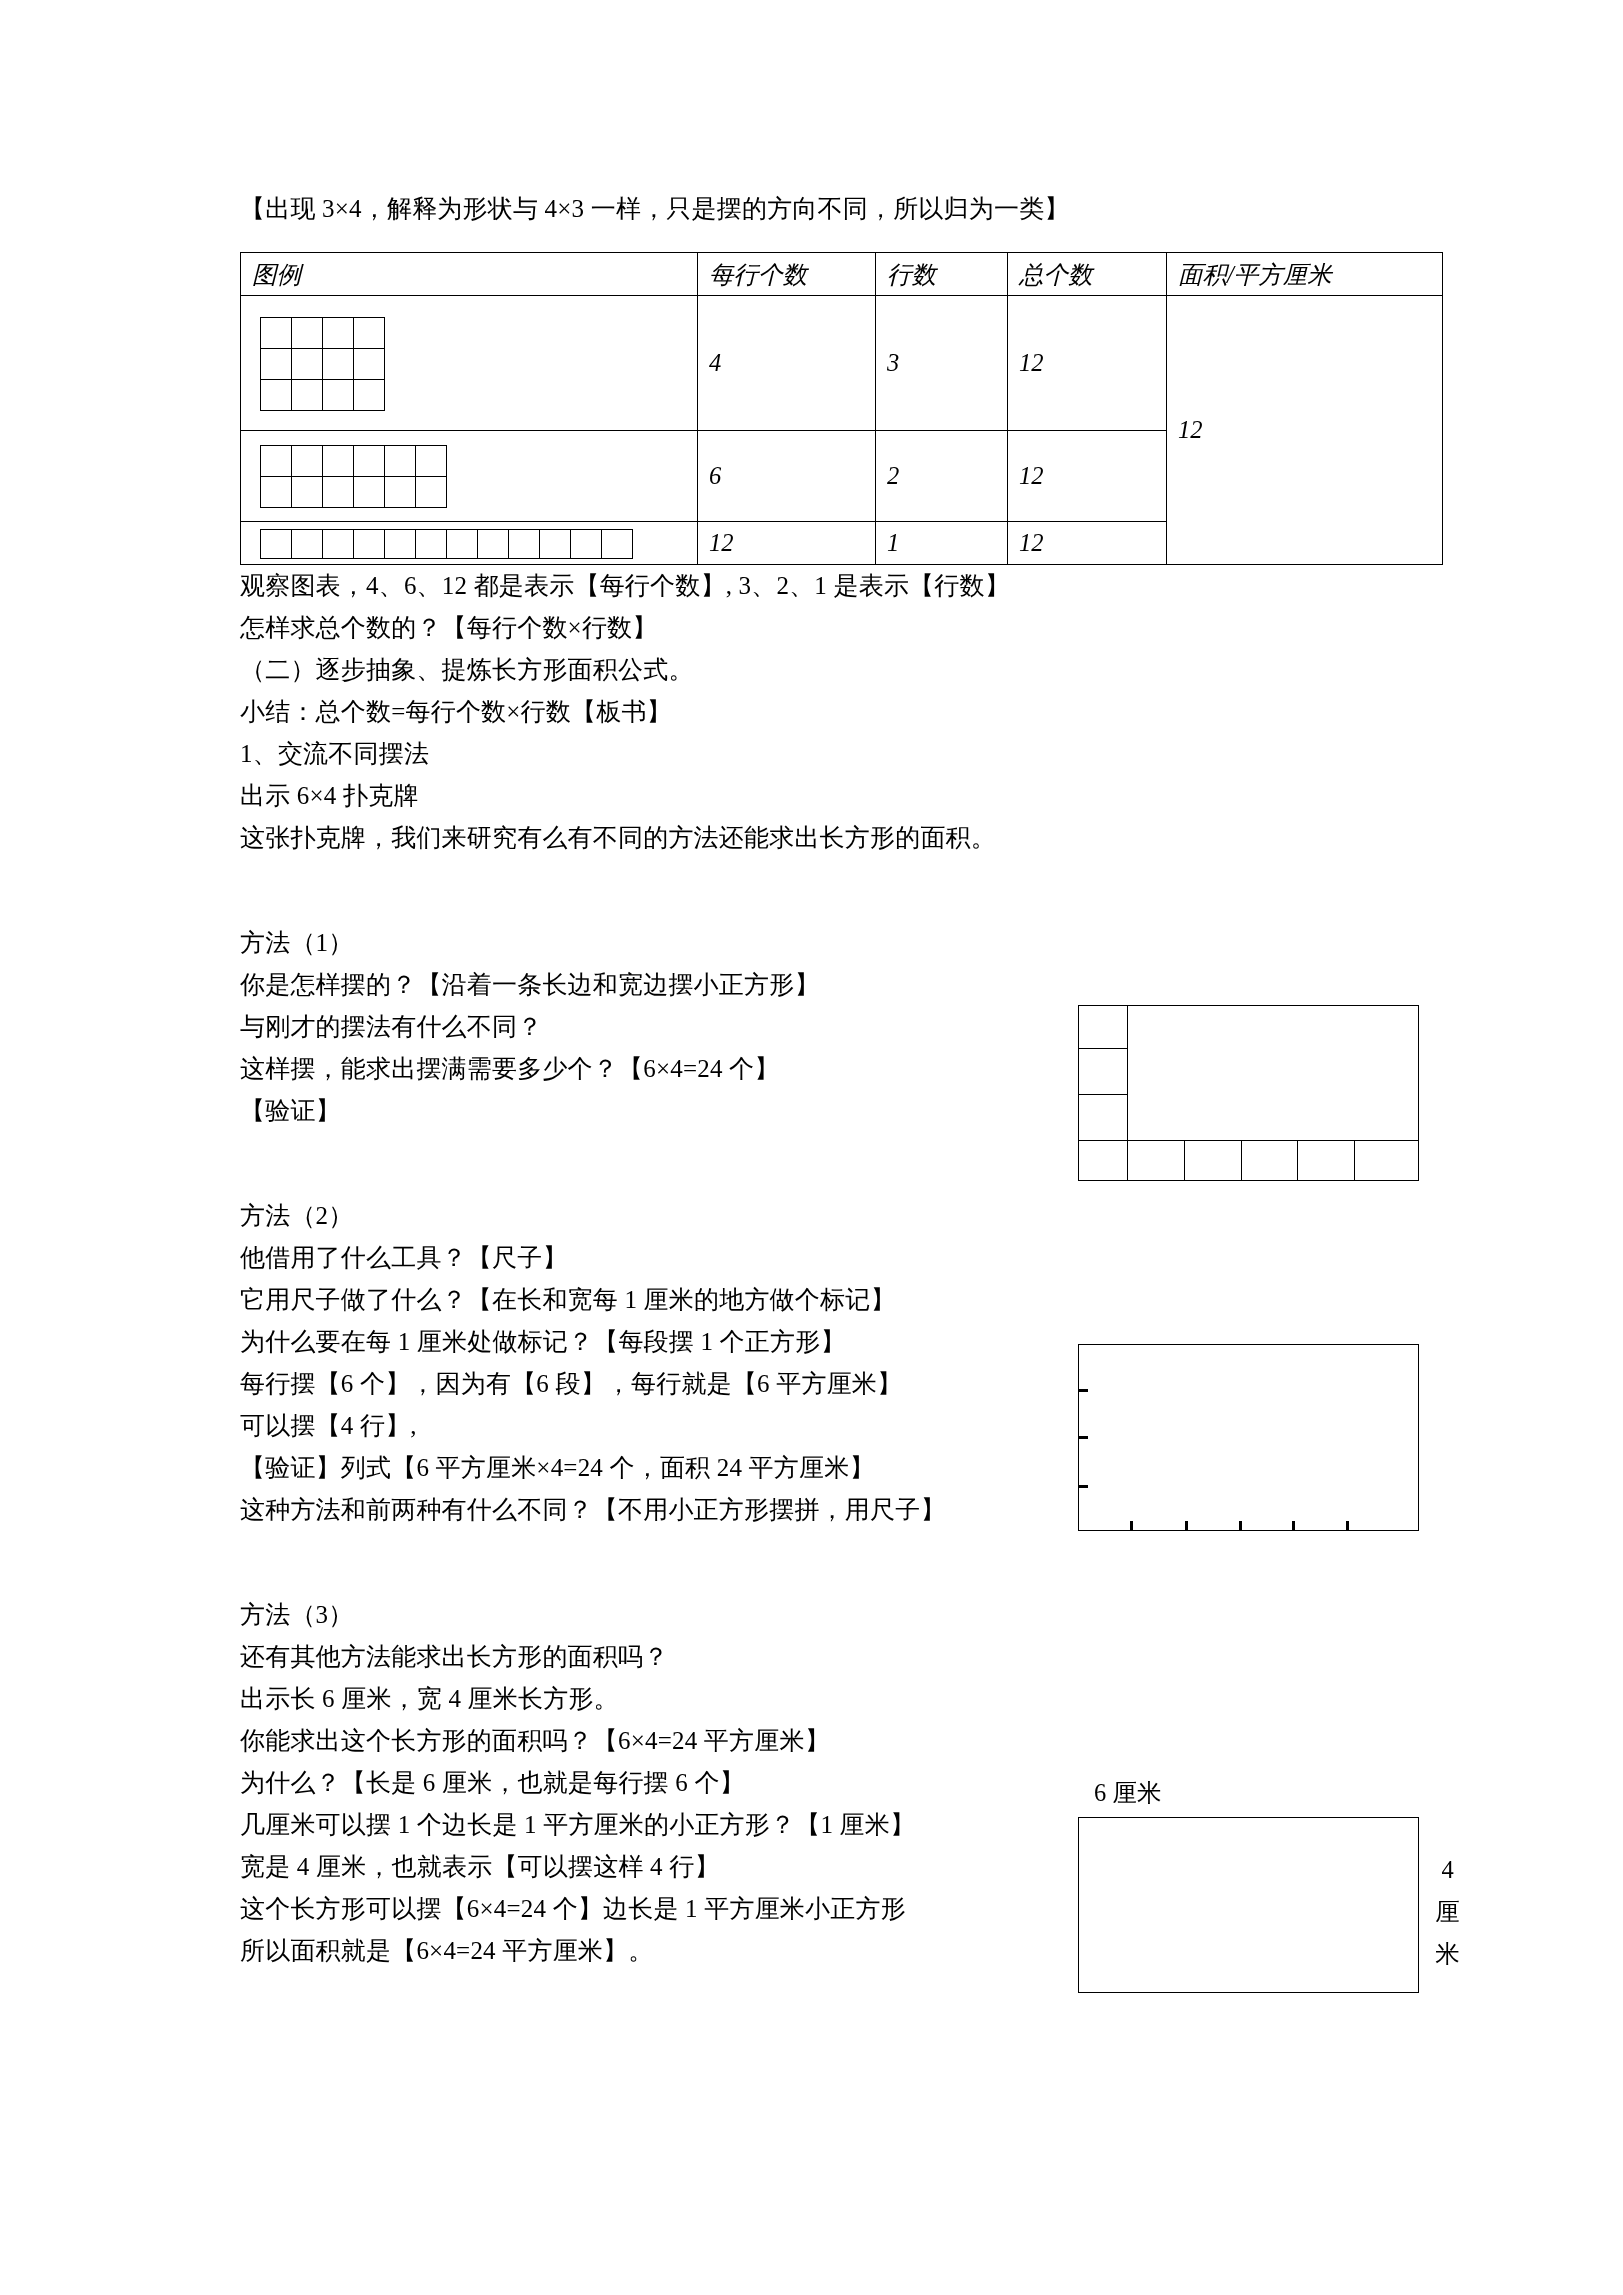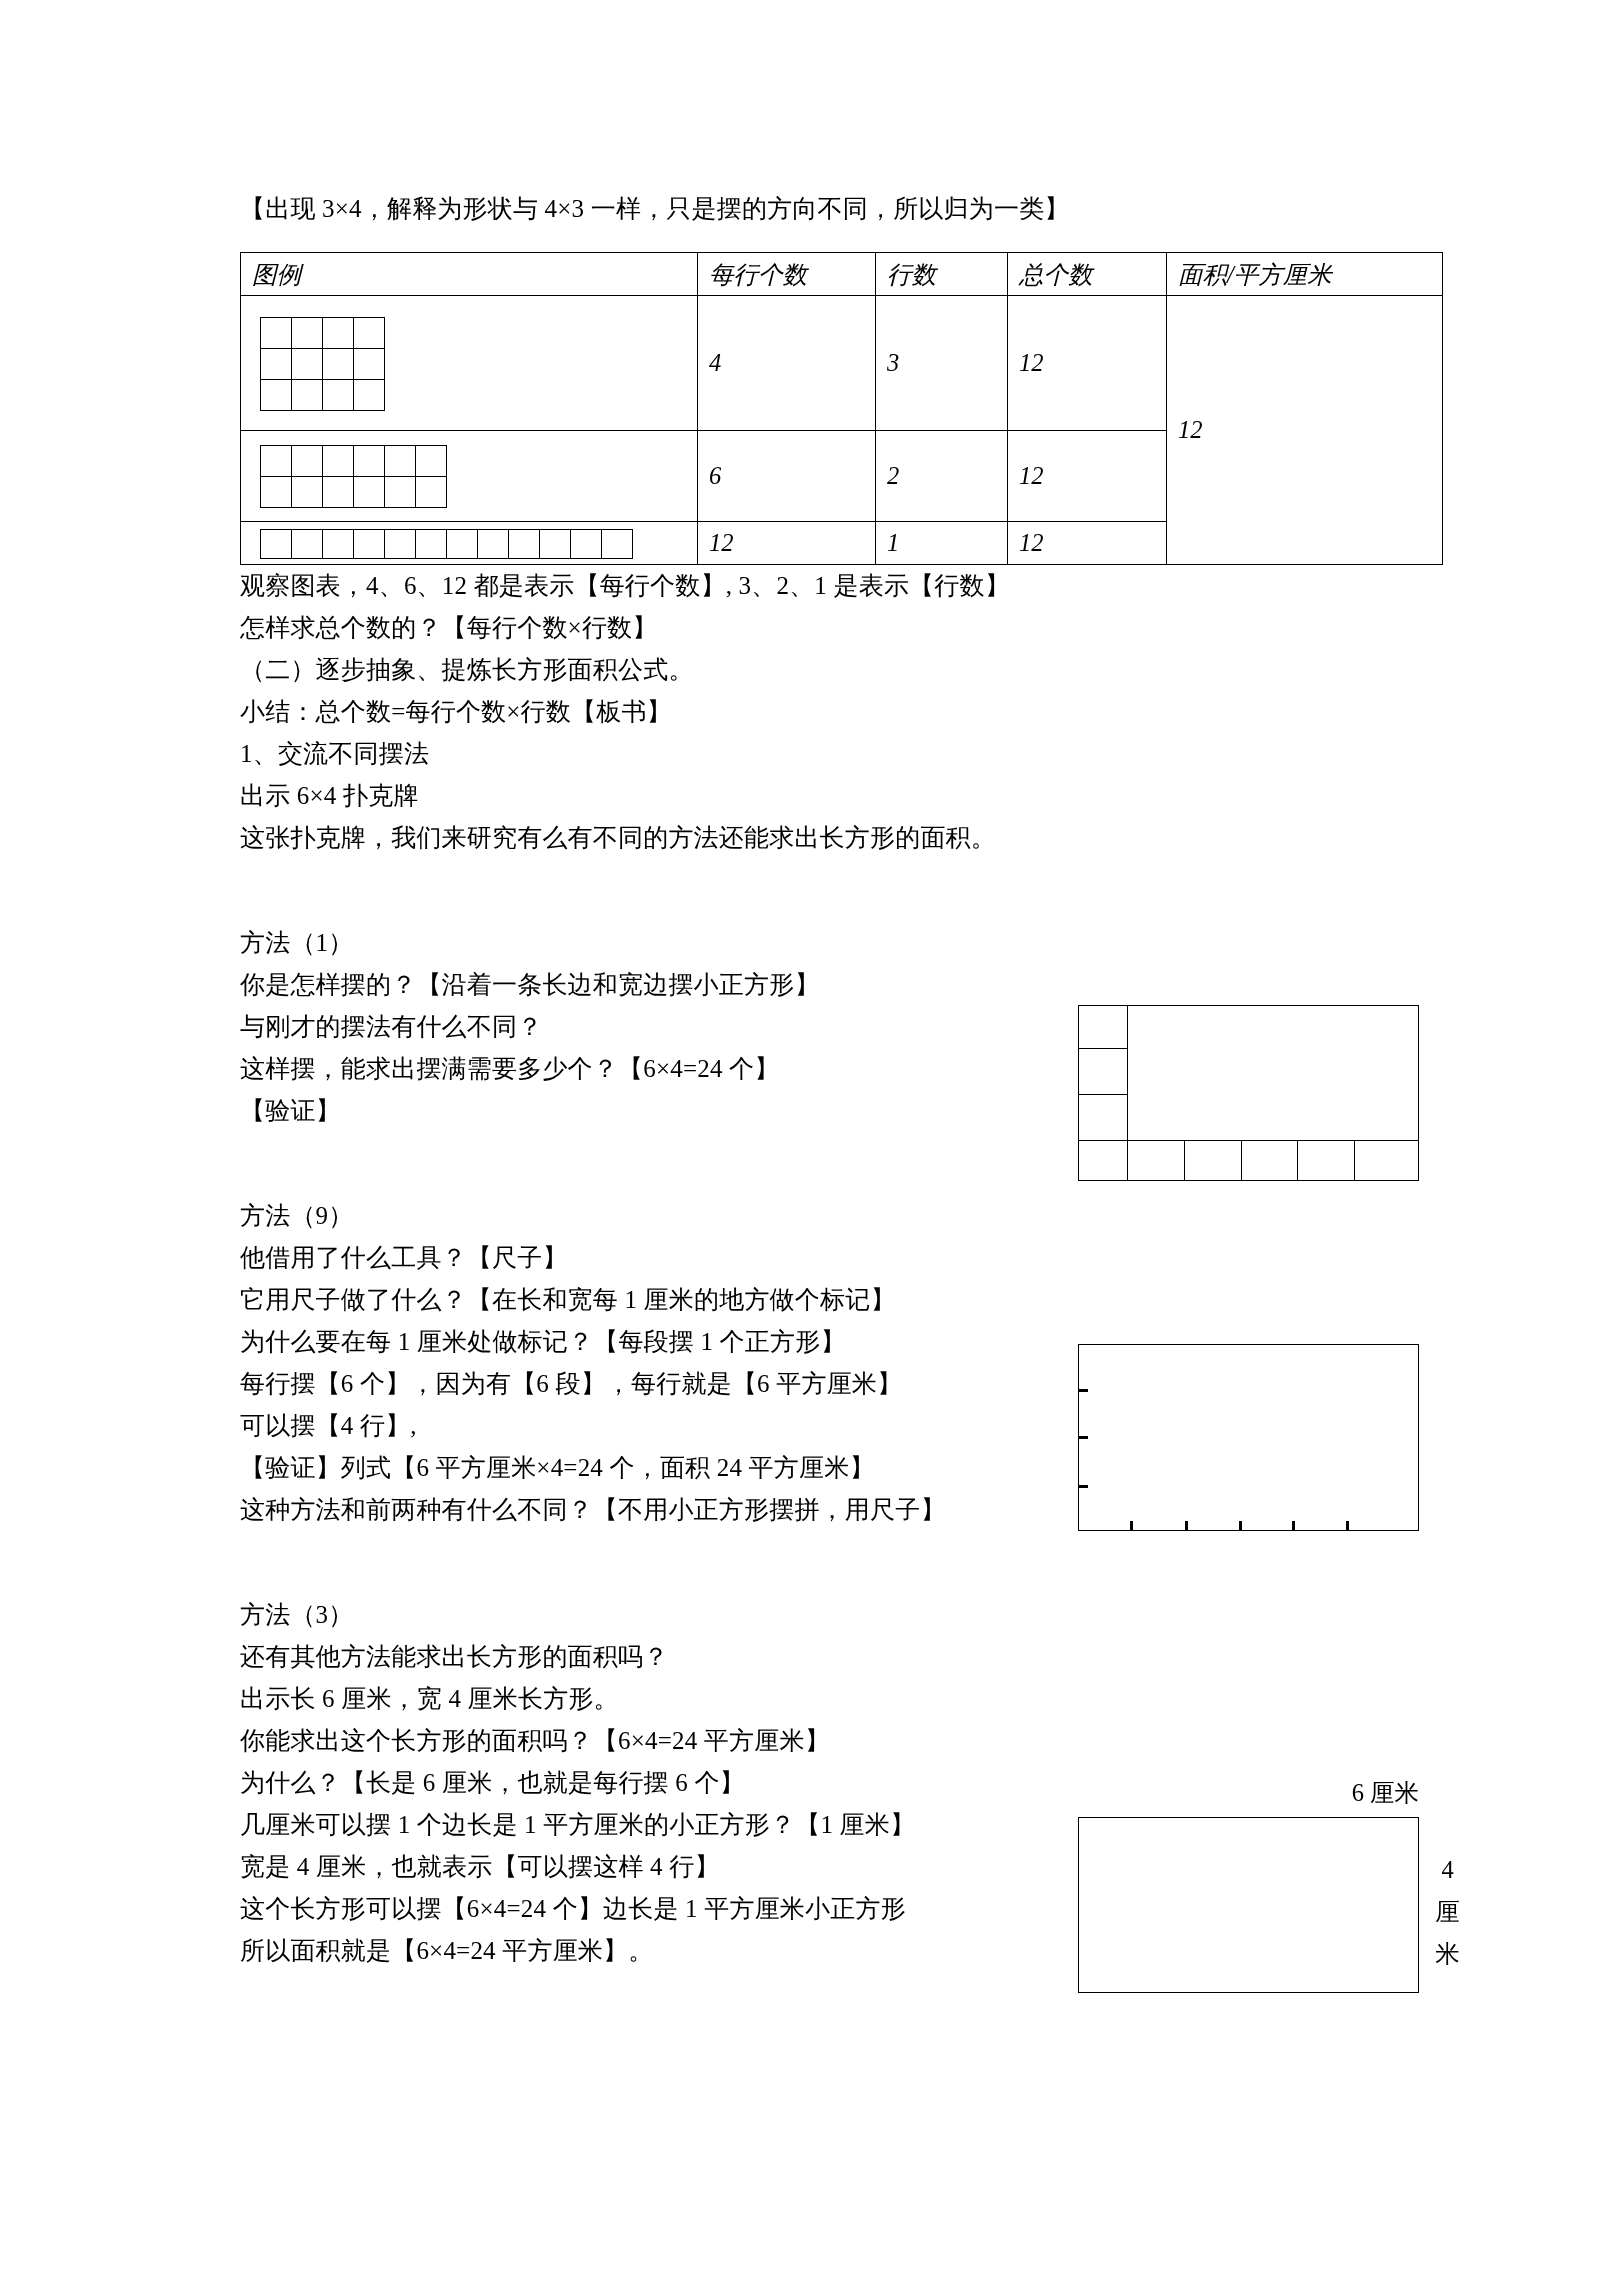--- a/index.html
+++ b/index.html
@@ -166,24 +166,24 @@
 
   
   #fig-labeled {
     left: 1078px;
     top: 1775px;
     width: 423px;
     height: 266px;
   }
   .lbl-top {
     position: absolute;
-    left: 0;
+    left: 16px;
     top: 0;
     width: 341px;
-    text-align: right;
+    text-align: left;
     font-size: 24.5px;
     line-height: 35px;
   }
   .plainrect {
     position: absolute;
     left: 0;
     top: 42px;
     width: 341px;
     height: 176px;
     border: 1.7px solid #000;
@@ -303,21 +303,21 @@
     <div class="spacer-lg"></div>
 
     <div class="line">方法（1）</div>
     <div class="line">你是怎样摆的？【沿着一条长边和宽边摆小正方形】</div>
     <div class="line">与刚才的摆法有什么不同？</div>
     <div class="line">这样摆，能求出摆满需要多少个？【6×4=24 个】</div>
     <div class="line">【验证】</div>
 
     <div class="spacer-lg"></div>
 
-    <div class="line">方法（9）</div>
+    <div class="line">方法（2）</div>
     <div class="line">他借用了什么工具？【尺子】</div>
     <div class="line">它用尺子做了什么？【在长和宽每 1 厘米的地方做个标记】</div>
     <div class="line">为什么要在每 1 厘米处做标记？【每段摆 1 个正方形】</div>
     <div class="line">每行摆【6 个】，因为有【6 段】，每行就是【6 平方厘米】</div>
     <div class="line">可以摆【4 行】,</div>
     <div class="line">【验证】列式【6 平方厘米×4=24 个，面积 24 平方厘米】</div>
     <div class="line">这种方法和前两种有什么不同？【不用小正方形摆拼，用尺子】</div>
 
     <div class="spacer-lg"></div>
 

